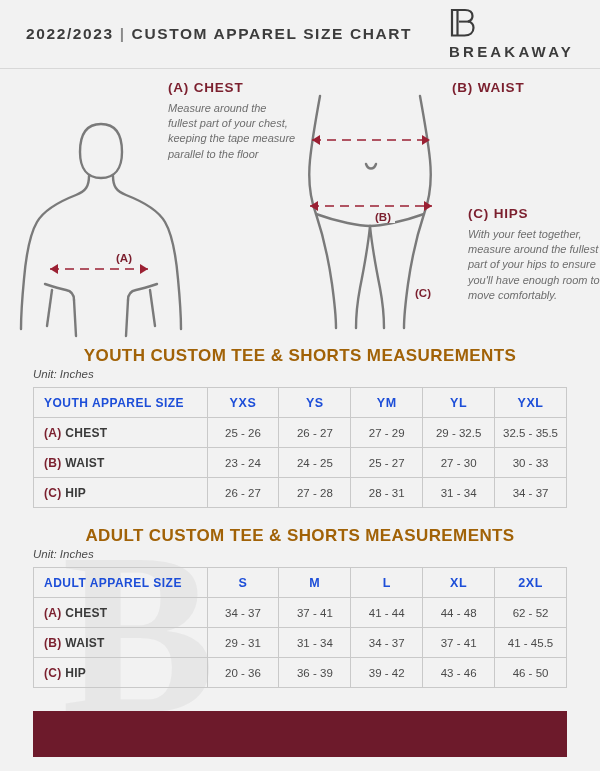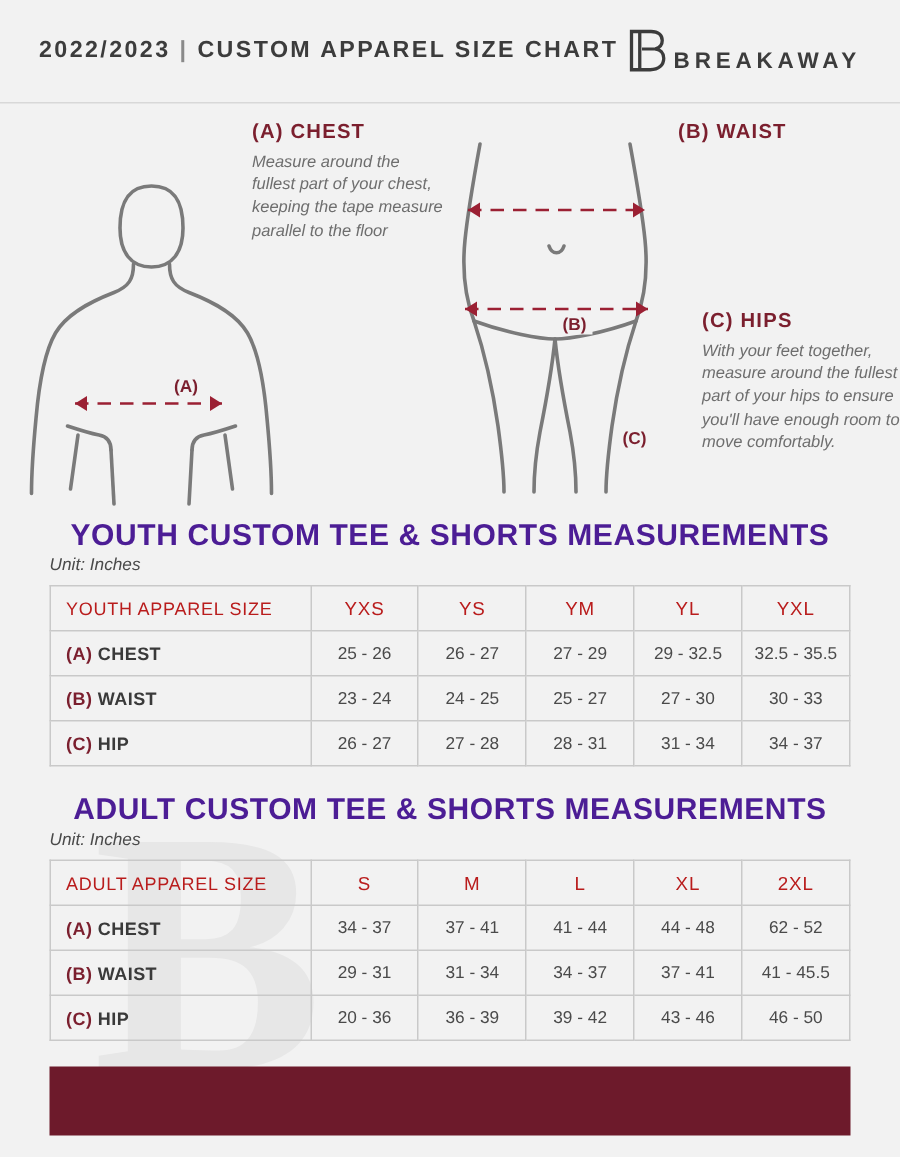--- a/index.html
+++ b/index.html
@@ -54,22 +54,23 @@
     color: #3c3c3c;
     white-space: nowrap;
   }
   .header-title .sep {
     color: #8a8a8a;
     font-weight: bold;
     padding: 0 6px;
   }
   .brand {
     display: flex;
-    align-items: flex-end;
+    align-items: flex-start;
     gap: 5px;
+    flex-direction: column;
   }
   .brand-mark {
     width: 26px;
     height: 30px;
     position: relative;
   }
   .brand-name {
     font-size: 15px;
     font-weight: bold;
     letter-spacing: 3.2px;
@@ -115,24 +116,24 @@
 
   
   .table-block {
     position: relative;
     z-index: 2;
     padding: 0 33px;
     box-sizing: border-box;
   }
   .tbl-title {
     text-align: center;
-    font-size: 20px;
+    font-size: 17px;
     font-weight: bold;
     letter-spacing: 0.4px;
-    color: #4c1d95;
+    color: #a16207;
     margin: 0 0 2px 0;
   }
   .tbl-unit {
     text-align: left;
     font-size: 11.5px;
     font-style: italic;
     color: #4a4a4a;
     margin-bottom: 7px;
   }
   table {
@@ -148,23 +149,23 @@
     text-align: center;
     padding: 0;
   }
   th.rowhead, td.rowhead {
     text-align: left;
     padding-left: 10px;
     font-size: 11.5px;
     letter-spacing: 0.3px;
   }
   th {
-    font-weight: normal;
+    font-weight: bold;
     font-size: 12.5px;
-    color: #b91c1c;
+    color: #1d4ed8;
     letter-spacing: 0.6px;
   }
   th.rowhead {
     font-size: 12px;
     letter-spacing: 0.5px;
   }
   td.rowhead {
     font-weight: bold;
     color: #3a3a3a;
     font-size: 12px;

